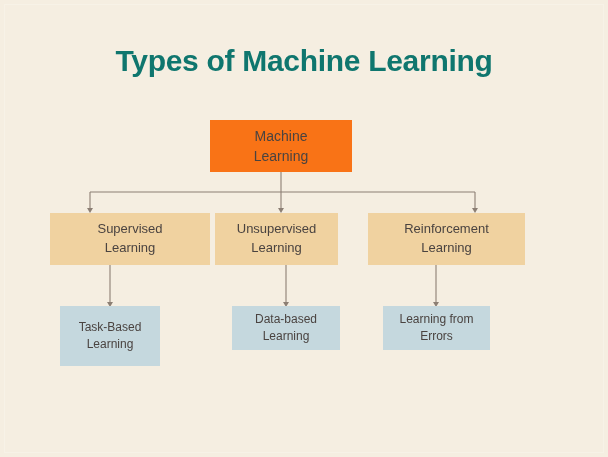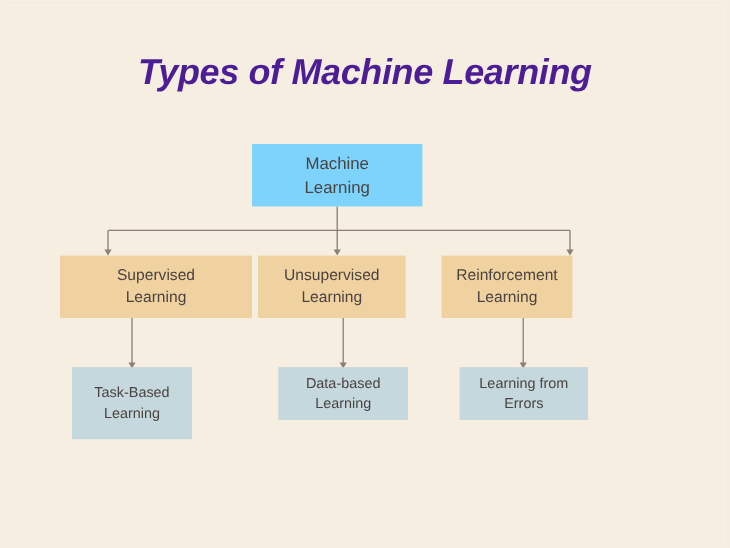--- a/index.html
+++ b/index.html
@@ -37,40 +37,39 @@
 
   #title {
     position: absolute;
     left: 0;
     top: 44px;
     width: 608px;
     text-align: center;
     font-size: 30px;
     font-weight: bold;
     letter-spacing: -0.3px;
-    color: #4c1d95;
+    color: #0f766e;
     font-family: "Liberation Sans", sans-serif;
-    font-style: italic;
   }
 
   .node {
     position: absolute;
     box-sizing: border-box;
     display: flex;
     flex-direction: column;
     align-items: center;
     justify-content: center;
     text-align: center;
     color: #4A4340;
     line-height: 1.45;
     font-family: "Liberation Sans", sans-serif;
   }
   .node .line { display: block; white-space: nowrap; }
 
-  .node.root   { background: #7dd3fc; font-size: 14px; }
+  .node.root   { background: #f97316; font-size: 14px; }
   .node.level2 { background: #F0D2A0; font-size: 13px; }
   .node.level3 { background: #C5D8DE; font-size: 12px; }
 
   #links {
     position: absolute;
     left: 0;
     top: 0;
     width: 608px;
     height: 457px;
     pointer-events: none;
@@ -121,21 +120,21 @@
   <div class="node level2" style="left:50px; top:213px; width:160px; height:52px;">
     <span class="line">Supervised</span>
     <span class="line">Learning</span>
   </div>
 
   <div class="node level2" style="left:215px; top:213px; width:123px; height:52px;">
     <span class="line">Unsupervised</span>
     <span class="line">Learning</span>
   </div>
 
-  <div class="node level2" style="left:368px; top:213px; width:109px; height:52px;">
+  <div class="node level2" style="left:368px; top:213px; width:157px; height:52px;">
     <span class="line">Reinforcement</span>
     <span class="line">Learning</span>
   </div>
 
   <div class="node level3" style="left:60px; top:306px; width:100px; height:60px;">
     <span class="line">Task-Based</span>
     <span class="line">Learning</span>
   </div>
 
   <div class="node level3" style="left:232px; top:306px; width:108px; height:44px;">

